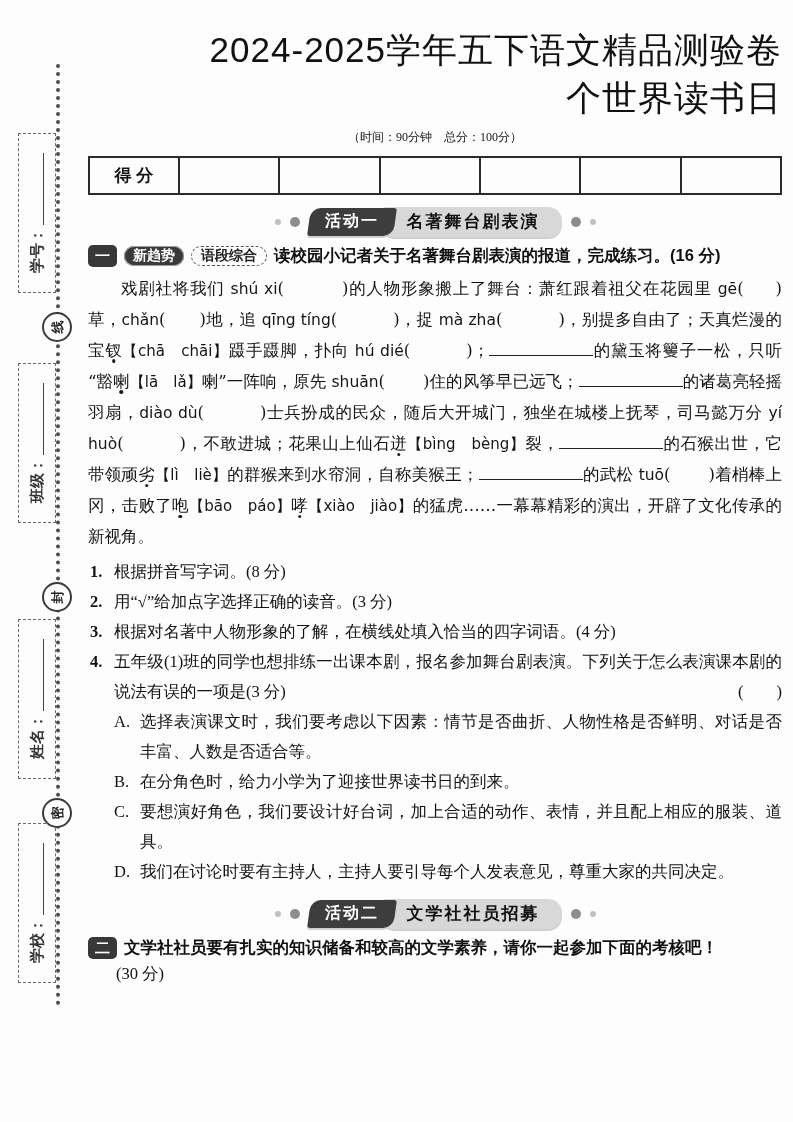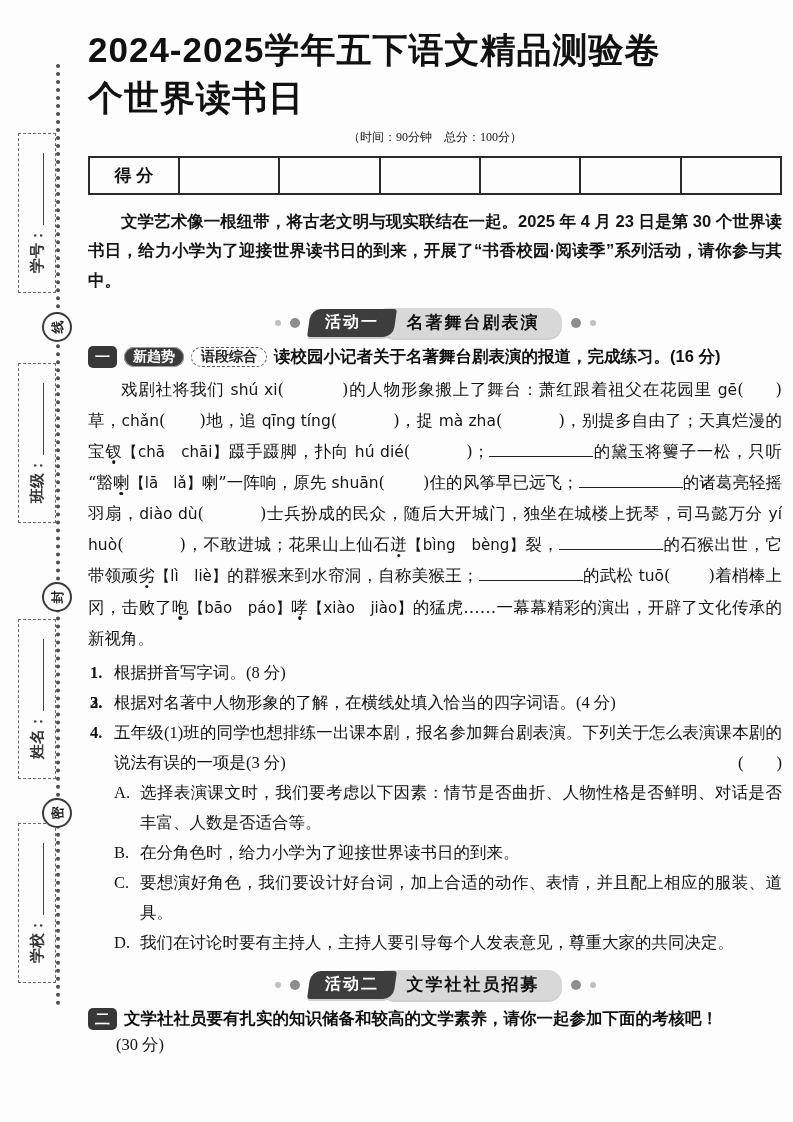--- a/index.html
+++ b/index.html
@@ -16,21 +16,21 @@
               font-family:"Liberation Serif",serif;}
   .seal-field .wline{display:inline-block;width:72px;border-bottom:1.6px solid #444;height:12px;}
   .seal-circle{position:absolute;left:42px;width:26px;height:26px;border:2px solid #3b3b3b;
                border-radius:50%;background:#fdfdfd;z-index:2;display:flex;align-items:center;
                justify-content:center;font-size:13px;font-weight:700;color:#222;}
   .seal-circle span{display:inline-block;transform:rotate(-90deg);}
 
   
   .main{position:absolute;left:88px;top:26px;width:694px;}
 
-  .title{ text-align:left;font-weight:700;font-size:35px;line-height:1.38;
+  .title{ text-align:right;font-weight:400;font-size:35px;line-height:1.38;
           letter-spacing:1px;color:#111;}
   .subtitle{text-align:center;font-family:"Liberation Serif",serif;font-size:12px;
             margin-top:6px;color:#161616;}
 
   table.score{width:100%;border-collapse:collapse;margin-top:10px;}
   table.score td{border:2px solid #2b2b2b;height:33px;text-align:center;
                  font-weight:700;font-size:17px;color:#141414;}
   table.score td:first-child{width:13%;}
 
   .intro{margin:12px 0 0;font-size:16.5px;line-height:1.8;text-indent:2em;
@@ -127,21 +127,20 @@
         <td></td>
         <td></td>
         <td></td>
         <td></td>
         <td></td>
         <td></td>
       </tr>
     </tbody>
       </table>
 
-    <p class="intro">文学艺术像一根纽带，将古老文明与现实联结在一起。2025 年 4 月 23 日是第 30 个世界读书日，给力小学为了迎接世界读书日的到来，开展了“书香校园·阅读季”系列活动，请你参与其中。</p>
 
     <div class="banner">
       <span class="bdot-s"></span>
       <span class="bdot-b"></span>
       <span class="bwrap">
         <span class="btab"><span>活动一</span></span>
         <span class="btitle">名著舞台剧表演</span>
       </span>
       <span class="bdot-b"></span>
       <span class="bdot-s"></span>
@@ -156,20 +155,21 @@
 
     <p class="passage"><span>戏剧社将我们 </span><span class="py">shú xi</span><span>(<span class="pg" style="width: 58px;"></span>)</span><span>的人物形象搬上了舞台：萧红跟着祖父在花园里 </span><span class="py">gē</span><span>(<span class="pg" style="width: 32px;"></span>)</span><span>草，</span><span class="py">chǎn</span><span>(<span class="pg" style="width: 34px;"></span>)</span><span>地，追 </span><span class="py">qīng tíng</span><span>(<span class="pg" style="width: 56px;"></span>)</span><span>，捉 </span><span class="py">mà zha</span><span>(<span class="pg" style="width: 56px;"></span>)</span><span>，别提多自由了；天真烂漫的宝</span><span class="du">钗</span><span class="brk">【chā　chāi】</span><span>蹑手蹑脚，扑向 </span><span class="py">hú dié</span><span>(<span class="pg" style="width: 56px;"></span>)</span><span>；</span><span class="bl"></span><span>的黛玉将籰子一松，只听“豁</span><span class="du">喇</span><span class="brk">【lā　lǎ】</span><span>喇”一阵响，原先 </span><span class="py">shuān</span><span>(<span class="pg" style="width: 38px;"></span>)</span><span>住的风筝早已远飞；</span><span class="bl"></span><span>的诸葛亮轻摇羽扇，</span><span class="py">diào dù</span><span>(<span class="pg" style="width: 56px;"></span>)</span><span>士兵扮成的民众，随后大开城门，独坐在城楼上抚琴，司马懿万分 </span><span class="py">yí huò</span><span>(<span class="pg" style="width: 56px;"></span>)</span><span>，不敢进城；花果山上仙石</span><span class="du">迸</span><span class="brk">【bìng　bèng】</span><span>裂，</span><span class="bl"></span><span>的石猴出世，它带领顽</span><span class="du">劣</span><span class="brk">【lì　liè】</span><span>的群猴来到水帘洞，自称美猴王；</span><span class="bl"></span><span>的武松 </span><span class="py">tuō</span><span>(<span class="pg" style="width: 38px;"></span>)</span><span>着梢棒上冈，击败了</span><span class="du">咆</span><span class="brk">【bāo　páo】</span><span class="du">哮</span><span class="brk">【xiào　jiào】</span><span>的猛虎……一幕幕精彩的演出，开辟了文化传承的新视角。</span></p>
 
     <div class="qlist">
       <div class="q">
         <span class="qnum">1.</span>
         <span>根据拼音写字词。(8 分)</span>
       </div>
       <div class="q">
         <span class="qnum">2.</span>
+        <span>用“√”给加点字选择正确的读音。(3 分)</span>
       </div>
       <div class="q">
         <span class="qnum">3.</span>
         <span>根据对名著中人物形象的了解，在横线处填入恰当的四字词语。(4 分)</span>
       </div>
       <div class="q">
         <span class="qnum">4.</span>
         <span>五年级(1)班的同学也想排练一出课本剧，报名参加舞台剧表演。下列关于怎么表演课本剧的说法有误的一项是(3 分)</span>
         <span class="ansp">(　　)</span>
       </div>

